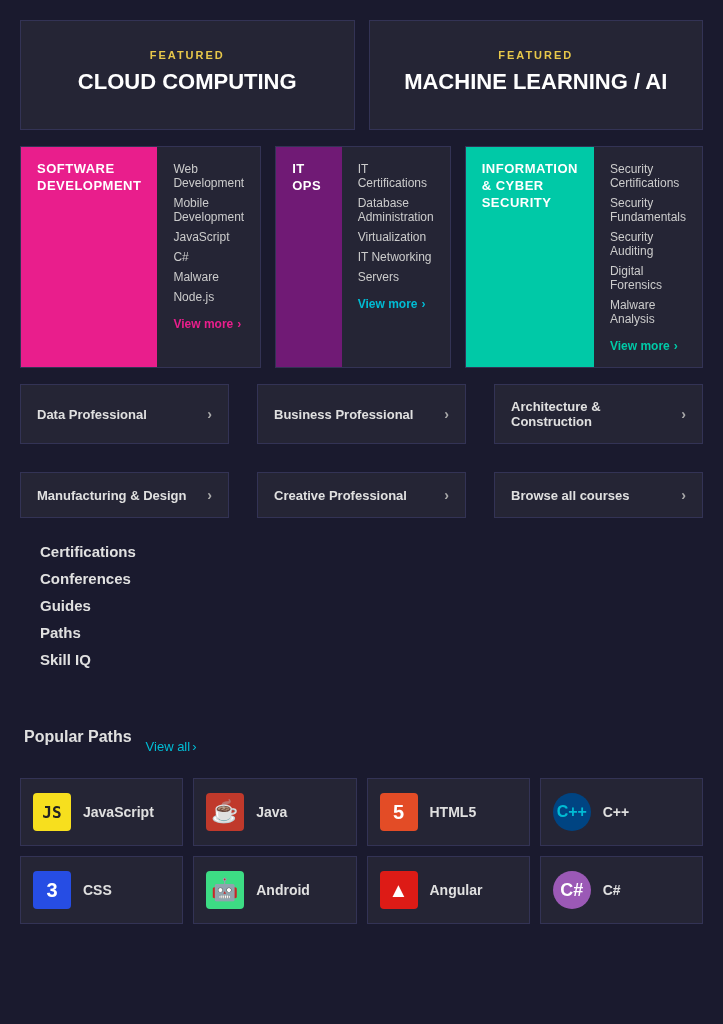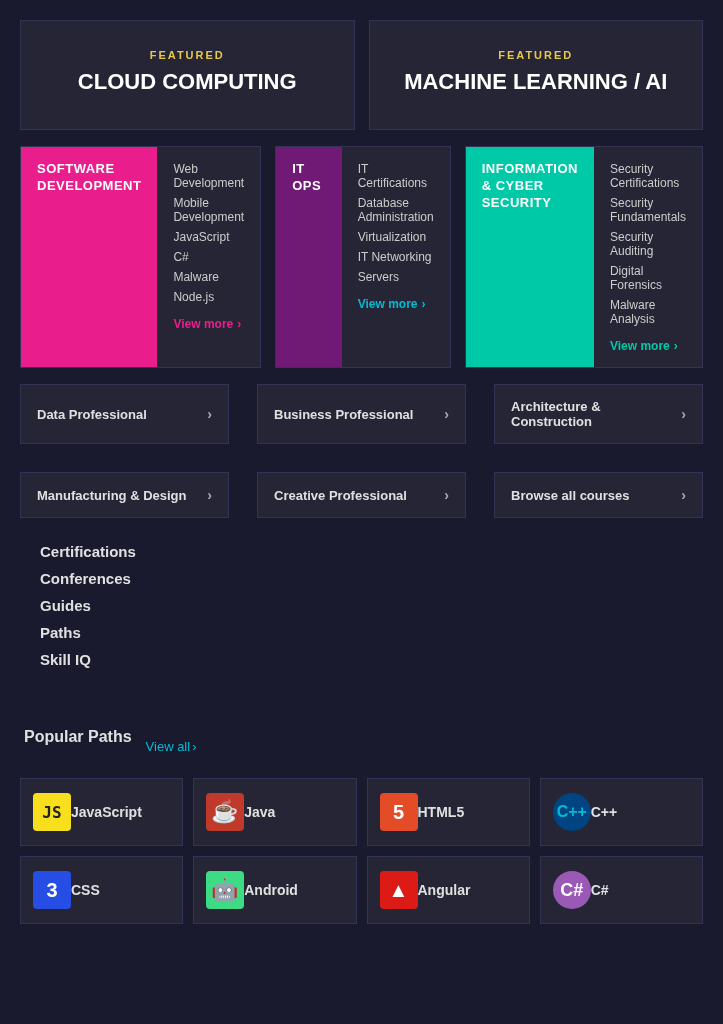--- a/index.html
+++ b/index.html
@@ -163,21 +163,21 @@
       display: grid;
       grid-template-columns: 1fr 1fr 1fr 1fr;
       gap: 10px;
     }
     .path-card {
       background-color: #252535;
       border: 1px solid #333355;
       padding: 14px 12px;
       display: flex;
       align-items: center;
-      gap: 0;
+      gap: 12px;
       cursor: pointer;
       font-size: 14px;
       font-weight: 700;
       color: #e0e0e0;
     }
 
     
     .path-icon {
       width: 38px;
       height: 38px;

